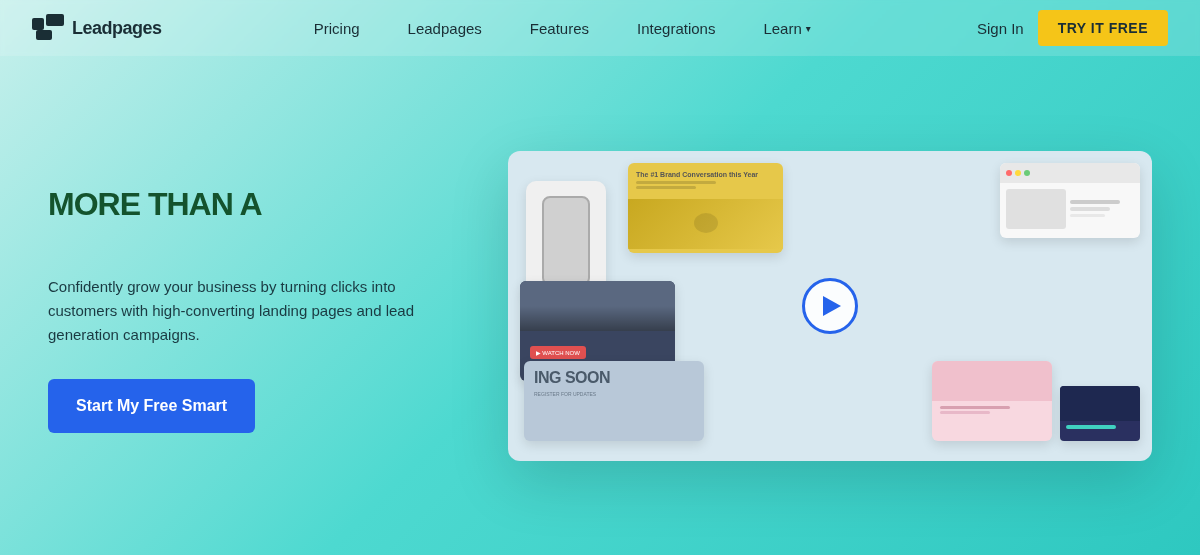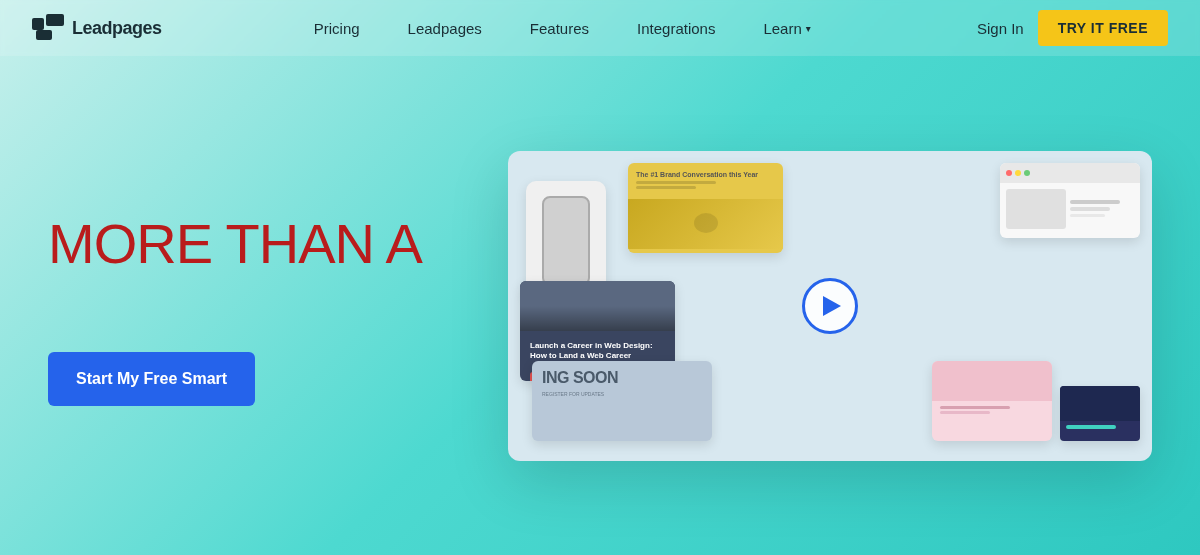--- a/index.html
+++ b/index.html
@@ -105,24 +105,24 @@
       height: calc(555px - 56px);
       gap: 40px;
     }
 
     .hero-text {
       flex: 0 0 420px;
       padding-top: 10px;
     }
 
     .hero-headline {
-      font-size: 56px;
-      font-weight: 400;
+      font-size: 32px;
+      font-weight: 700;
       line-height: 1.05;
-      color: #b91c1c;
+      color: #14532d;
       text-transform: uppercase;
       margin-bottom: 20px;
       letter-spacing: -1px;
     }
 
     .hero-subtext {
       font-size: 15px;
       color: #1a3a42;
       line-height: 1.6;
       max-width: 380px;
@@ -285,21 +285,21 @@
       background: #e05050;
       color: #fff;
       font-size: 6px;
       padding: 3px 6px;
       border-radius: 3px;
       display: inline-block;
     }
 
     .mc-coming-soon {
       bottom: 20px;
-      left: 24px;
+      left: 16px;
       width: 180px;
       height: 80px;
       background: #b8c8d8;
     }
     .mc-coming-soon-inner {
       padding: 8px 10px;
     }
     .mc-coming-text {
       font-size: 16px;
       font-weight: 900;
@@ -408,20 +408,21 @@
   </div>
 </header>
 
 <main>
 
   <div class="hero-text">
     <h1 class="hero-headline">
       <span>MORE THAN A</span><br>
       <br>
     </h1>
+    <p class="hero-subtext">Confidently grow your business by turning clicks into customers with high-converting landing pages and lead generation campaigns.</p>
     <button class="cta-button">Start My Free Smart</button>
   </div>
 
   <div class="hero-image">
     <div class="cards-container">
 
       <div class="mini-card mc-phone">
         <div class="phone-body"></div>
       </div>
 
@@ -452,21 +453,20 @@
             <div style="width:35px; height:3px; background:#e8e8e8; border-radius:2px;"></div>
           </div>
         </div>
       </div>
 
       <div class="mini-card mc-dark-career">
         <div style="width:100%; height:50px; background:#5a6880; position:relative; overflow:hidden;">
           <div style="position:absolute; inset:0; background: linear-gradient(180deg, transparent 50%, rgba(0,0,0,0.4) 100%);"></div>
         </div>
         <div class="mc-dark-inner">
-          <div class="mc-dark-title">Launch a Career in Web Design: How to Land a Web Career</div>
           <div class="mc-dark-btn">▶ WATCH NOW</div>
         </div>
       </div>
 
 
       <div class="mini-card mc-coming-soon">
         <div class="mc-coming-soon-inner">
           <div class="mc-coming-text">ING SOON</div>
           <div style="font-size:5px; color:#6a7a8a; margin-top:4px;">REGISTER FOR UPDATES</div>
         </div>

